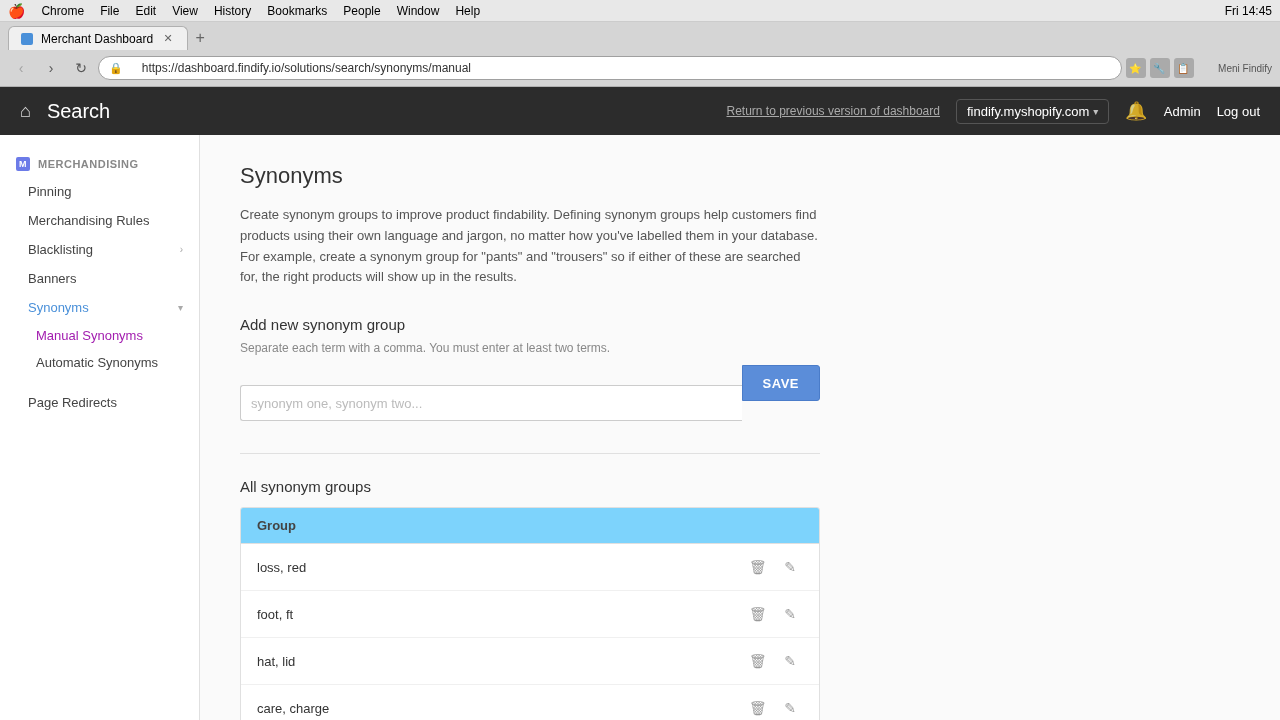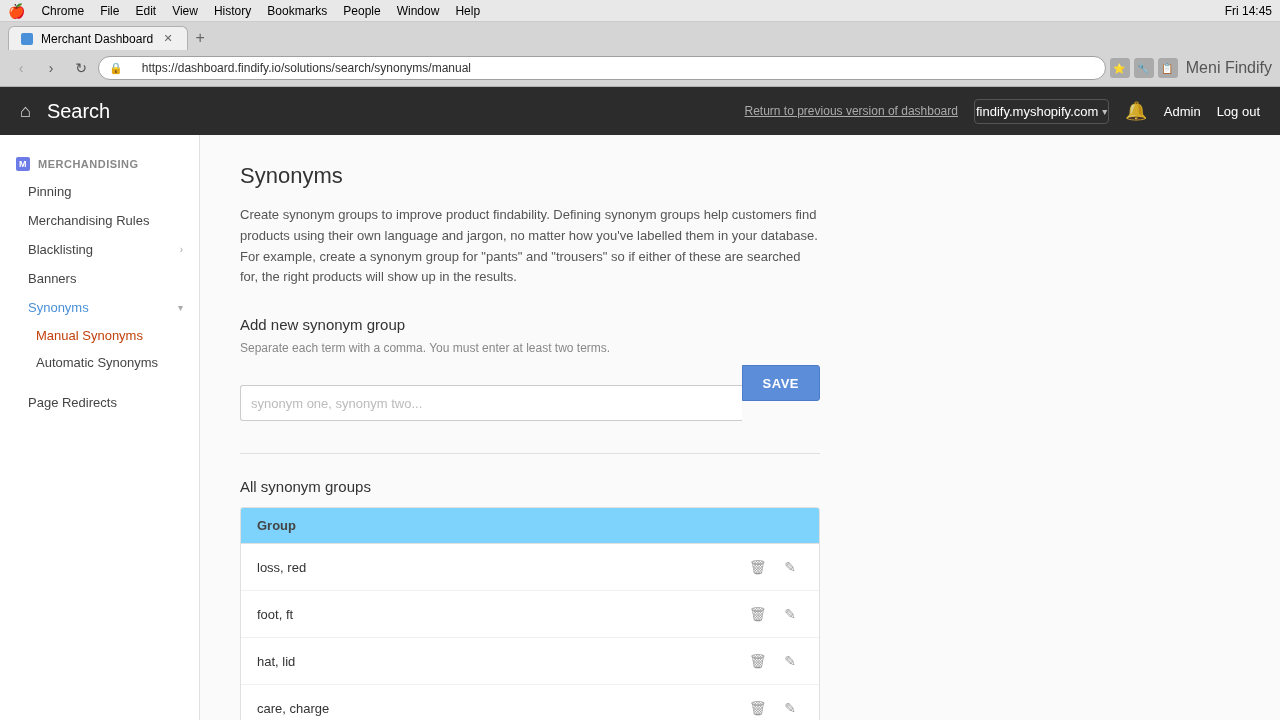--- a/index.html
+++ b/index.html
@@ -107,21 +107,21 @@
       cursor: pointer;
     }
     .shop-selector {
       display: flex;
       align-items: center;
       gap: 4px;
       color: white;
       font-size: 13px;
       cursor: pointer;
       border: 1px solid #555;
-      padding: 4px 1px;
+      padding: 4px 10px;
       border-radius: 4px;
     }
     .shop-selector .chevron { font-size: 10px; opacity: 0.7; }
     .header-icon { color: white; font-size: 18px; cursor: pointer; opacity: 0.8; }
     .header-user { color: white; font-size: 13px; cursor: pointer; }
     .header-logout { color: white; font-size: 13px; cursor: pointer; }
 
     
     .app-body {
       display: flex;
@@ -163,21 +163,21 @@
       justify-content: space-between;
     }
     .sidebar-item.active { color: #4a90d9; font-weight: 500; }
     .sidebar-item .chevron { font-size: 10px; color: #aaa; }
     .sidebar-subitem {
       padding: 6px 16px 6px 36px;
       font-size: 13px;
       color: #444;
       cursor: pointer;
     }
-    .sidebar-subitem.active { color: #c2410c; font-weight: 500; }
+    .sidebar-subitem.active { color: #a21caf; font-weight: 500; }
 
     
     .main-content {
       flex: 1;
       padding: 28px 40px;
       overflow-y: auto;
       background: #fafafa;
     }
 
     .page-title {
@@ -315,21 +315,21 @@
     <button class="nav-btn">↻</button>
     <div class="address-bar">
       <span class="lock">🔒</span>
       <span class="url">https://dashboard.findify.io/solutions/search/synonyms/manual</span>
     </div>
     <div class="browser-actions">
       <div class="browser-action-btn">⭐</div>
       <div class="browser-action-btn">🔧</div>
       <div class="browser-action-btn">📋</div>
     </div>
-    <span style="font-size:16px; color:#555; margin-left:4px;">Meni Findify</span>
+    <span style="font-size:10px; color:#555; margin-left:20px;">Meni Findify</span>
   </div>
 </div>
 
 <div class="app-header">
   <span class="home-icon">⌂</span>
   <span class="app-title">Search</span>
   <div class="spacer"></div>
   <span class="prev-version">Return to previous version of dashboard</span>
   <div class="shop-selector">
     <span>findify.myshopify.com</span>

